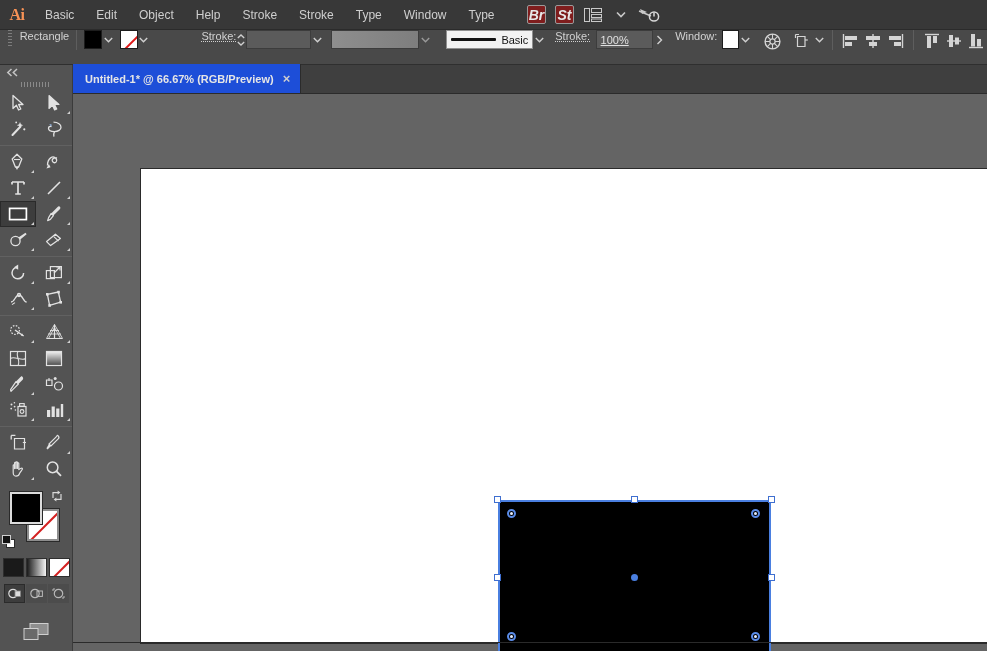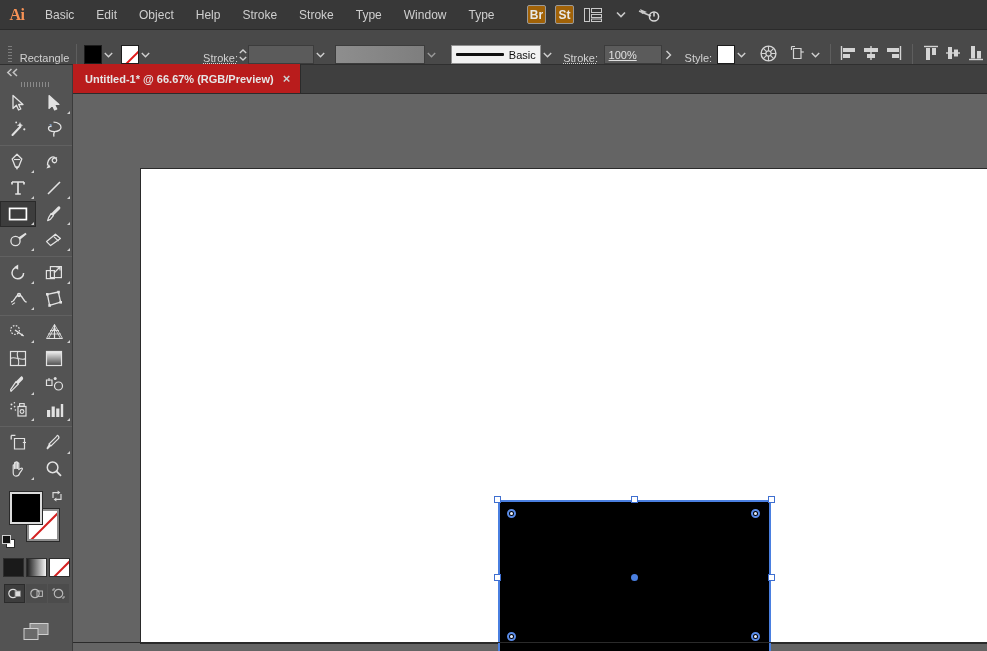--- a/index.html
+++ b/index.html
@@ -31,30 +31,31 @@
     padding: 0 11px; height: 30px; line-height: 30px;
     color: #cfcfcf; font-size: 12px; cursor: default; white-space: nowrap;
   }
   #menu-right { display: flex; align-items: center; margin-left: 18px; gap: 2px; }
   .mb-icon {
     width: 26px; height: 22px; display: flex; align-items: center; justify-content: center;
     cursor: default;
   }
   .app-badge {
     width: 19px; height: 19px; border: 1px solid #9a9a9a; border-radius: 2px;
-    background: #a16207; color: #e8e8e8; font-size: 12px; font-weight: bold;
+    background: #7f1d1d; color: #e8e8e8; font-size: 14px; font-weight: bold;
     display: flex; align-items: center; justify-content: center;
     font-family: "Liberation Sans", sans-serif;
+    font-style: italic;
   }
 
   
   #controlbar {
     position: absolute; left: 0; top: 30px; width: 987px; height: 35px;
     background: #494949;
-    display: flex; align-items: flex-end;
+    display: flex; align-items: flex-start;
     border-bottom: 1px solid #2f2f2f;
     padding-left: 8px;
   }
   .cb-label { color: #d2d2d2; font-size: 11px; white-space: nowrap; }
   .sep { width: 1px; height: 20px; background: #5e5e5e; margin: 0 7px; }
 
   .swatch {
     width: 19px; height: 19px; border: 1px solid #1d1d1d;
     background: #000; cursor: pointer;
   }
@@ -101,21 +102,21 @@
     cursor: pointer;
   }
 
   
   #tabbar {
     position: absolute; left: 73px; top: 65px; width: 914px; height: 29px;
     background: #3f3f3f; border-bottom: 1px solid #2b2b2b;
     display: flex; align-items: flex-end;
   }
   #doc-tab {
-    height: 29px; background: #b91c1c;
+    height: 29px; background: #1d4ed8;
     display: flex; align-items: center; gap: 9px;
     padding: 0 10px 0 12px;
     border-right: 1px solid #2b2b2b;
     color: #e6e6e6; font-size: 11px; font-weight: bold;
     cursor: pointer; white-space: nowrap;
   }
   #tab-close {
     color: #cfcfcf; font-size: 13px; line-height: 1; cursor: pointer;
     font-family: "Liberation Sans", sans-serif;
   }
@@ -361,21 +362,21 @@
     <div style="width:6px"></div>
     <div class="field field-opacity">100%</div>
     <div class="caret">
       <svg width="9" height="10" viewBox="0 0 9 10">
           <path d="M2.5 1 L6.5 5 L2.5 9" fill="none" stroke="#d0d0d0" stroke-width="1.4"></path>
         </svg>
     </div>
 
     <div style="width:10px"></div>
 
-    <span class="cb-label">Style:</span>
+    <span class="cb-label">Window:</span>
     <div style="width:5px"></div>
     <div class="swatch swatch-white"></div>
     <div class="caret">
       <svg width="9" height="6" viewBox="0 0 9 6">
           <path d="M0.8 1 L4.5 4.7 L8.2 1" fill="none" stroke="#d0d0d0" stroke-width="1.4"></path>
         </svg>
     </div>
 
     <div style="width:10px"></div>
 

